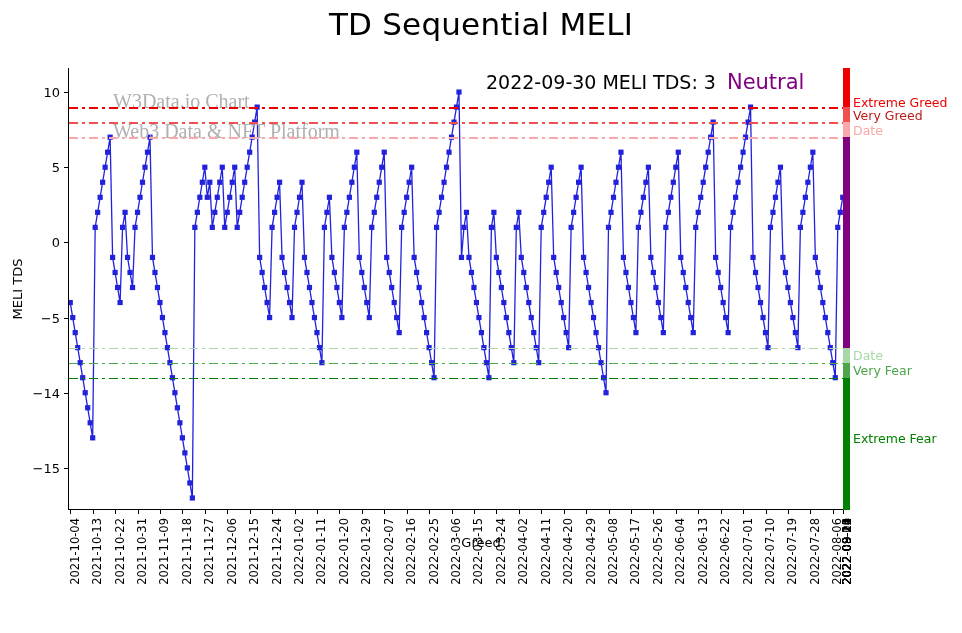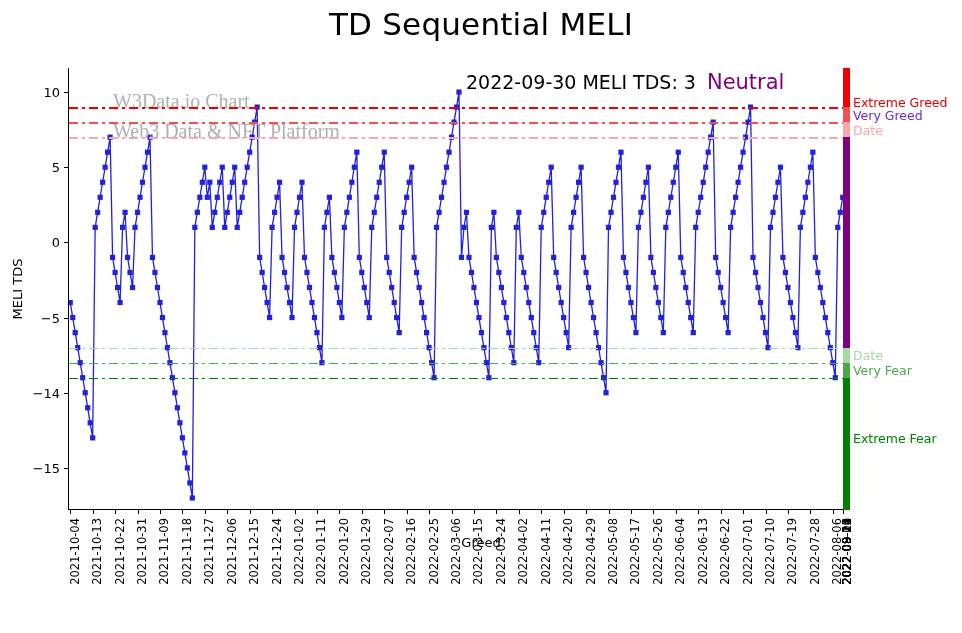--- a/index.html
+++ b/index.html
@@ -35,21 +35,21 @@
   
   .xtickmark{position:absolute;top:100%;width:0;height:5px;
              border-left:1.5px solid #000;}
   .xtick{position:absolute;top:calc(100% + 9px);font-size:11.5px;
          white-space:nowrap;transform-origin:left top;
          transform:rotate(-90deg) translate(-100%,-50%);}
   #xlabel{position:absolute;left:50%;top:535px;transform:translateX(-50%);
           font-size:13px;}
 
   
-  #annot{position:absolute;left:466px;top:70px;font-size:19px;white-space:nowrap;}
+  #annot{position:absolute;left:486px;top:70px;font-size:19px;white-space:nowrap;}
   #annot-state{color:#800080;font-size:21px;padding-left:11px;}
 
   
   #cbar{position:absolute;left:843px;top:68px;width:7px;height:442px;}
   .cseg{position:absolute;left:0;width:100%;}
   .zlabel{position:absolute;left:853px;font-size:12.5px;white-space:nowrap;
           transform:translateY(-50%);}
 
   svg{display:block;overflow:visible;}
 </style>
@@ -496,18 +496,18 @@
     <div class="cseg" style="top: 0px; height: 39.0884px; background: rgb(238, 0, 0);"></div>
     <div class="cseg" style="top: 39.0884px; height: 15.034px; background: rgb(240, 80, 80);"></div>
     <div class="cseg" style="top: 54.1224px; height: 15.034px; background: rgb(248, 168, 168);"></div>
     <div class="cseg" style="top: 69.1565px; height: 210.476px; background: rgb(128, 0, 128);"></div>
     <div class="cseg" style="top: 279.633px; height: 15.034px; background: rgb(168, 216, 168);"></div>
     <div class="cseg" style="top: 294.667px; height: 15.034px; background: rgb(76, 166, 76);"></div>
     <div class="cseg" style="top: 309.701px; height: 132.299px; background: rgb(0, 128, 0);"></div>
   </div>
 <div id="zonelabels">
     <div class="zlabel" style="color: rgb(238, 0, 0); top: 88.2959px; margin-top: 14px;">Extreme Greed</div>
-    <div class="zlabel" style="color: #6d28d9; top: 114.605px;">Very Greed</div>
+    <div class="zlabel" style="color: #b91c1c; top: 114.605px;">Very Greed</div>
     <div class="zlabel" style="color: rgb(248, 168, 168); top: 129.639px;">Date</div>
     <div class="zlabel" style="color: rgb(168, 216, 168); top: 355.15px;">Date</div>
     <div class="zlabel" style="color: rgb(76, 166, 76); top: 370.184px;">Very Fear</div>
     <div class="zlabel" style="color: rgb(0, 128, 0); top: 437.837px;">Extreme Fear</div>
   </div>
 
 </body></html>

